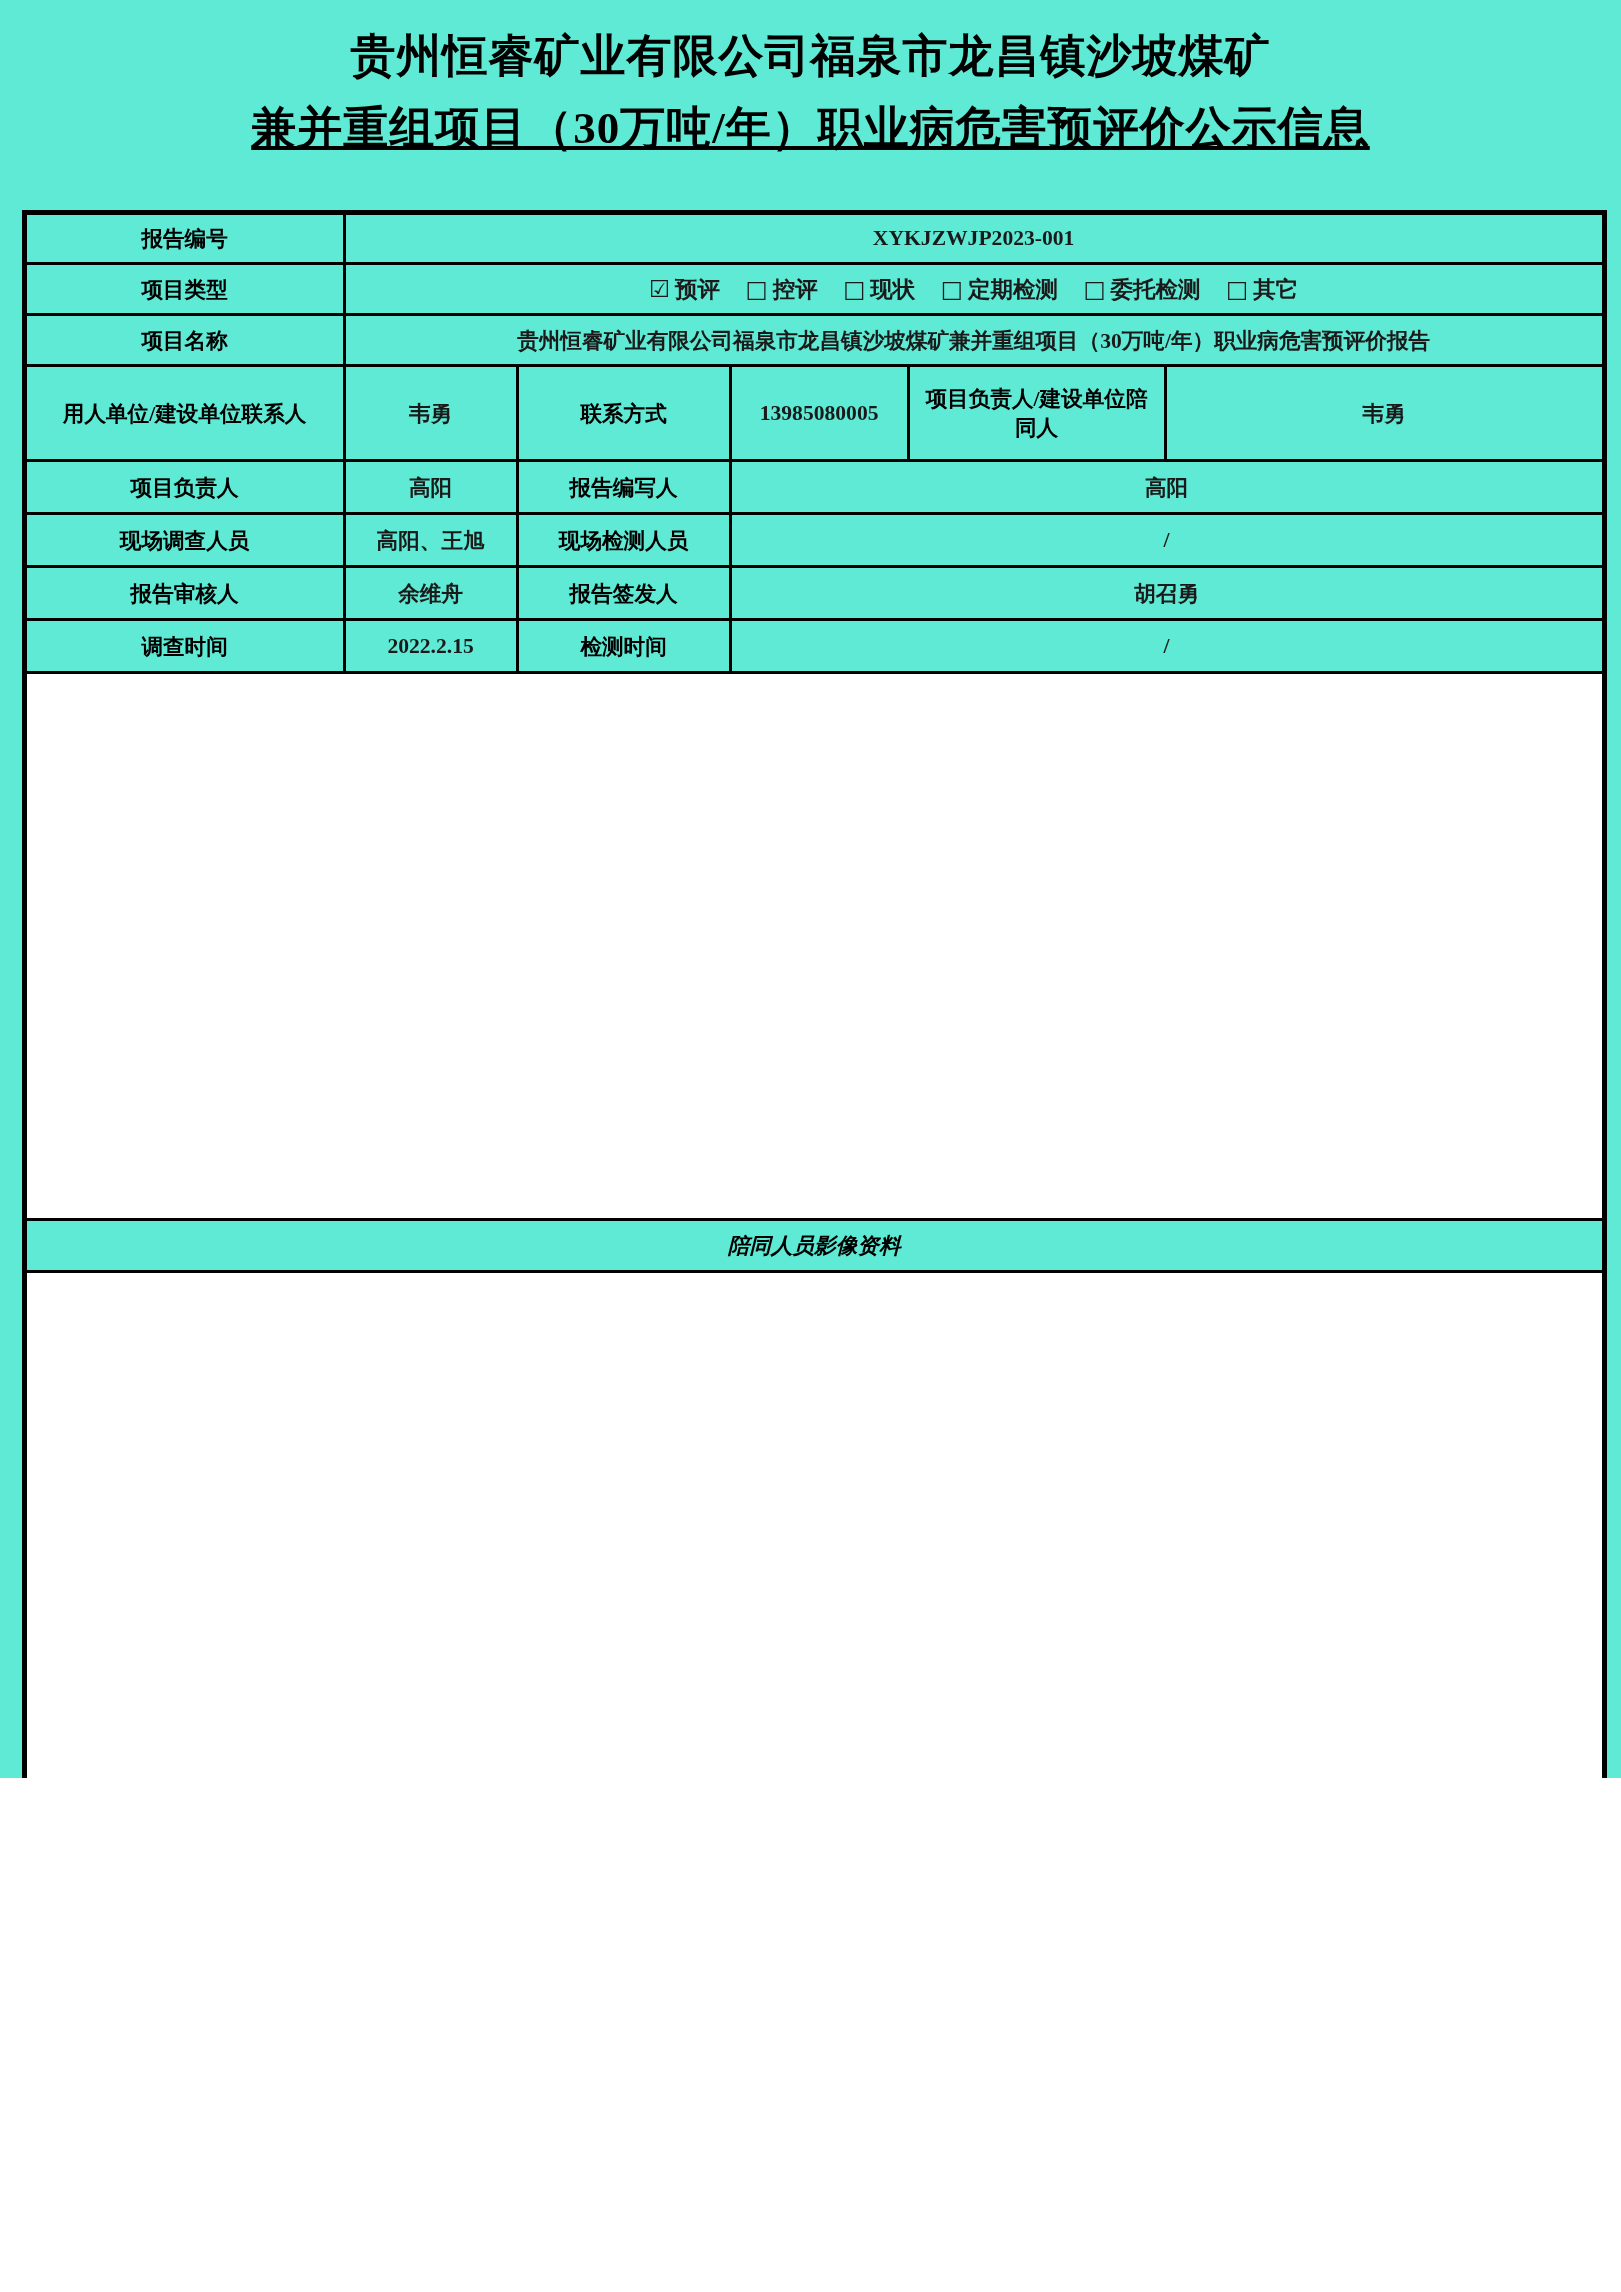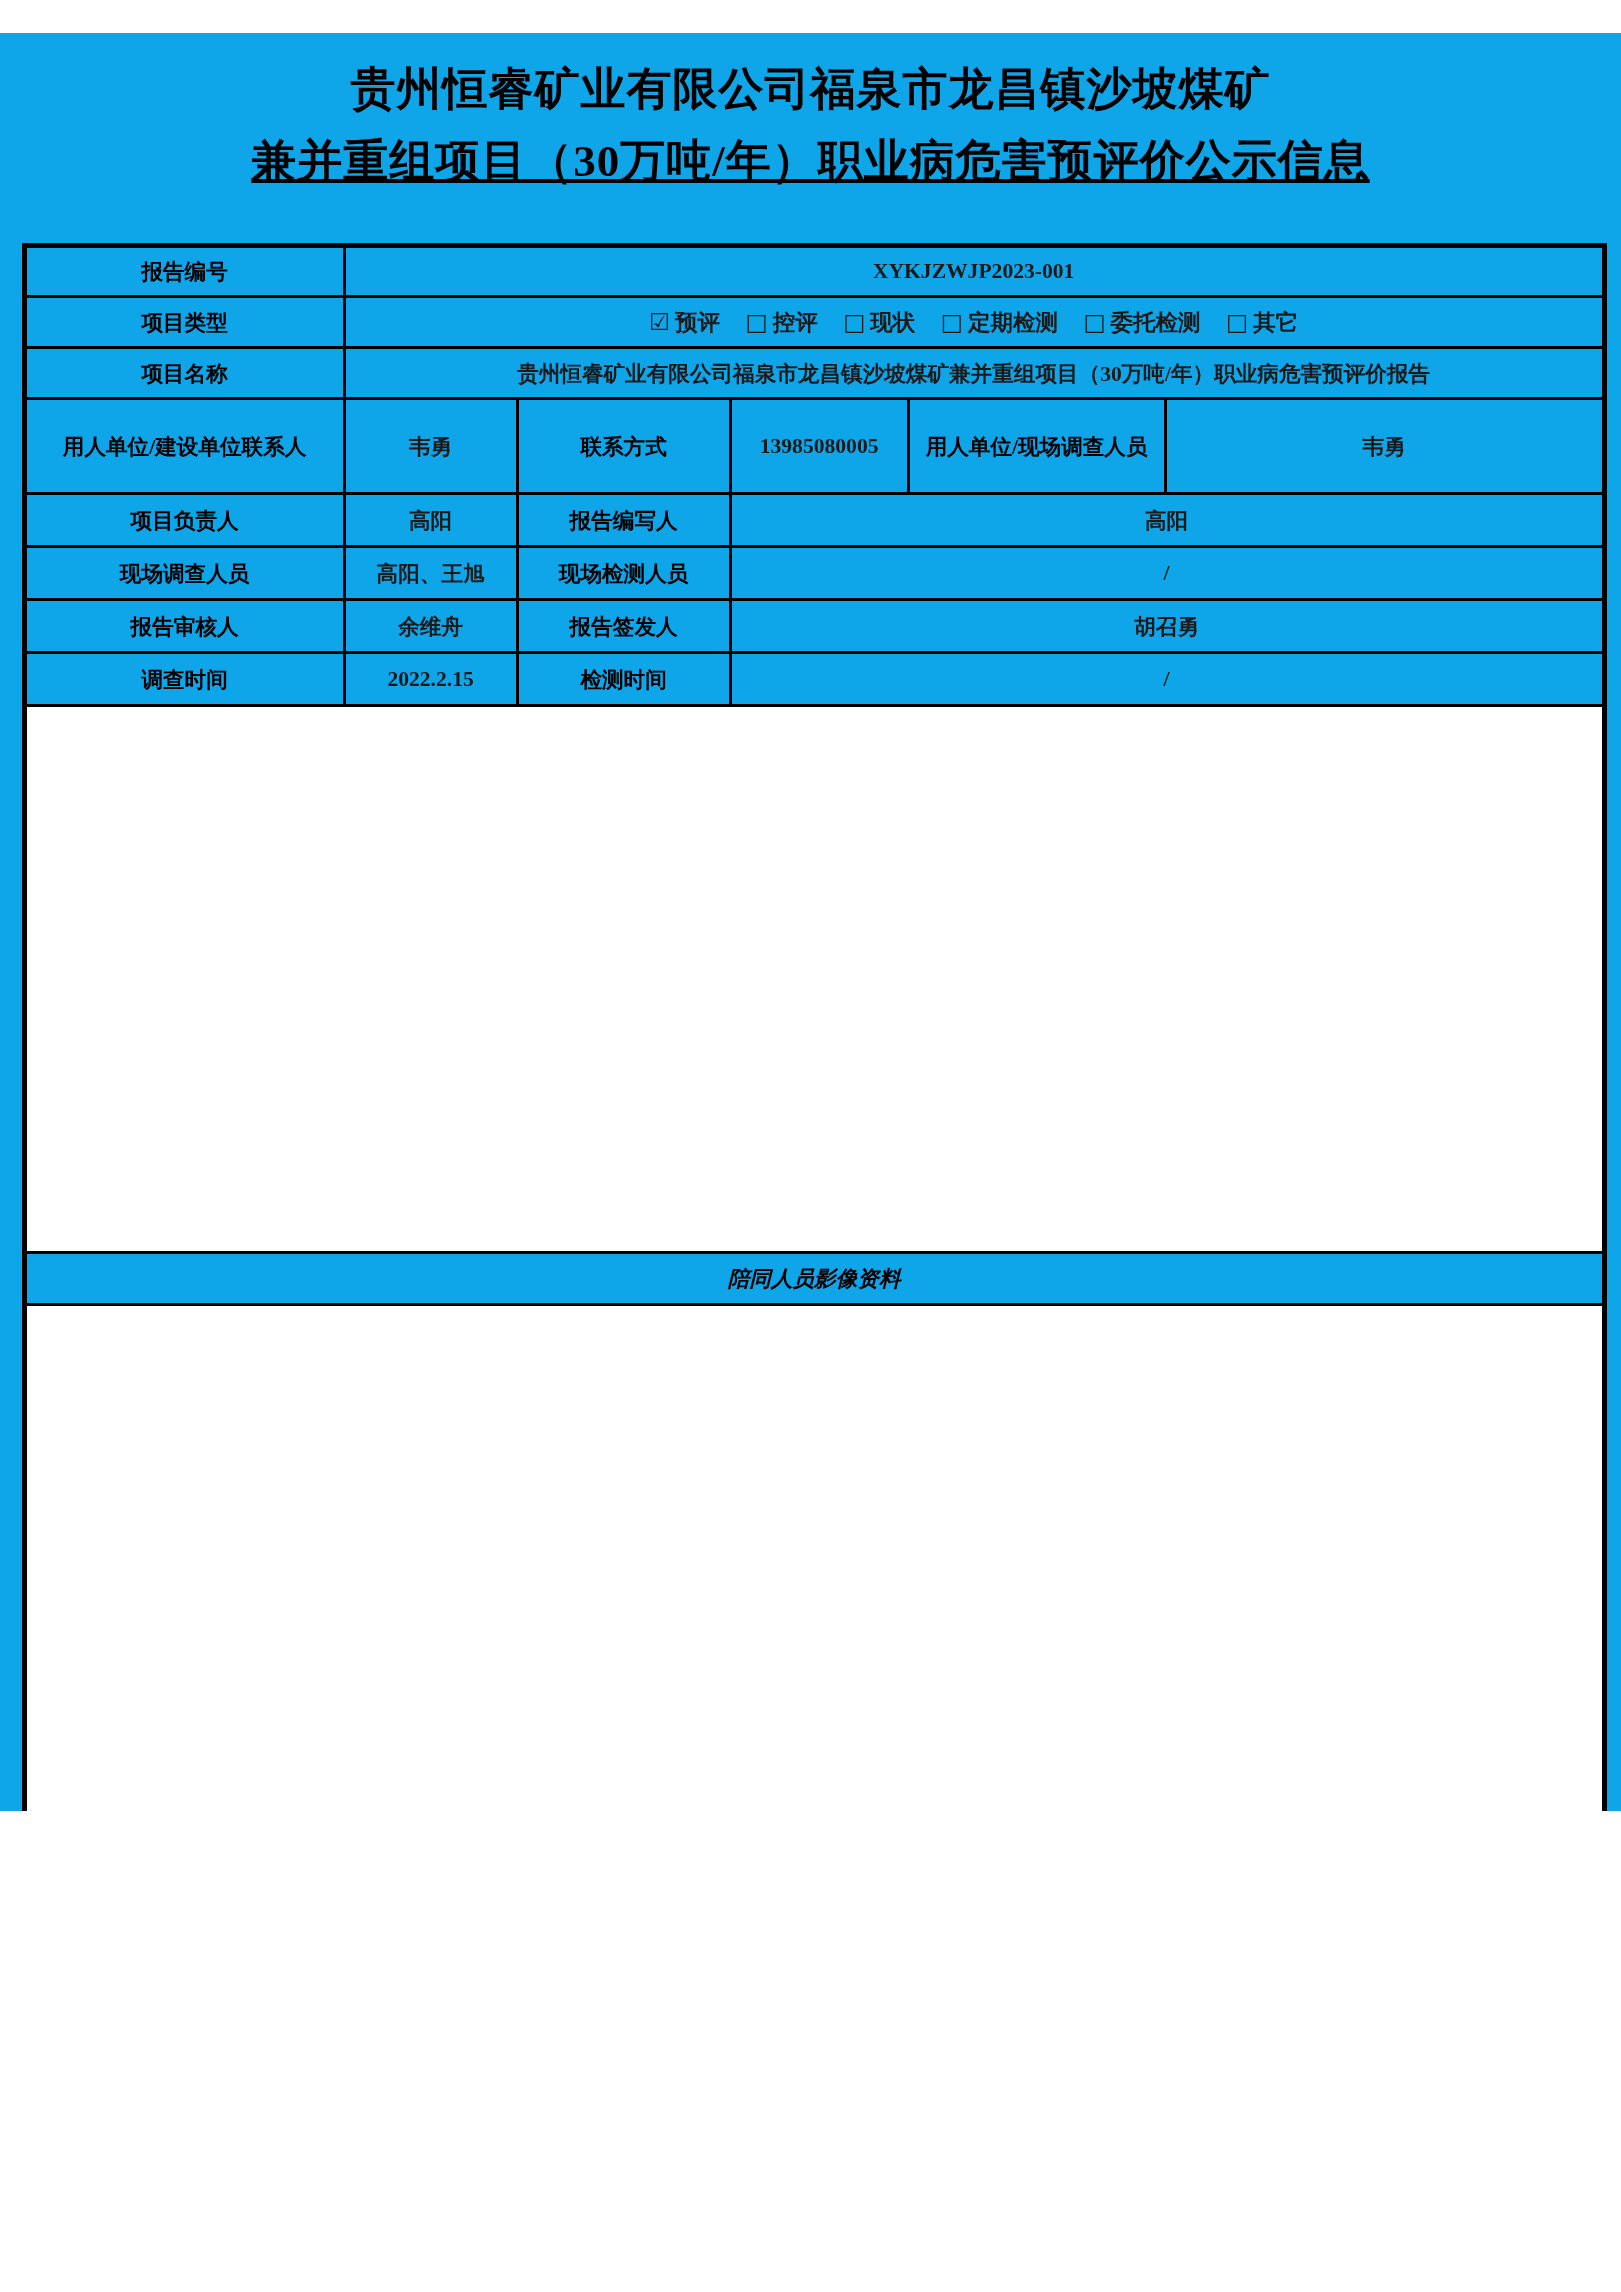--- a/index.html
+++ b/index.html
@@ -8,23 +8,22 @@
     padding: 0;
     background: #ffffff;
     width: 1621px;
     height: 2293px;
     font-family: "Liberation Serif", "DejaVu Serif", serif;
     color: #000;
   }
   .page {
     width: 1621px;
     height: 1778px;
-    background: #0ea5e9;
+    background: #5eead4;
     overflow: hidden;
-    margin-top: 33px;
   }
   .doc-title {
     text-align: center;
     font-weight: bold;
     font-size: 45px;
     line-height: 61px;
     letter-spacing: 1px;
   }
   .doc-title.first { margin-top: 25.5px; }
   .doc-title.second { margin-top: 11.8px; text-decoration: underline; }
@@ -133,21 +132,21 @@
       <td class="lbl">项目名称</td>
       <td class="val" colspan="5">贵州恒睿矿业有限公司福泉市龙昌镇沙坡煤矿兼并重组项目（30万吨/年）职业病危害预评价报告</td>
     </tr>
 
 
     <tr class="h-tall">
       <td class="lbl">用人单位/建设单位联系人</td>
       <td class="val">韦勇</td>
       <td class="lbl">联系方式</td>
       <td class="val">13985080005</td>
-      <td class="lbl">用人单位/现场调查人员</td>
+      <td class="lbl">项目负责人/建设单位陪同人</td>
       <td class="val">韦勇</td>
     </tr>
 
     <tr class="h-mid">
       <td class="lbl">项目负责人</td>
       <td class="val">高阳</td>
       <td class="lbl">报告编写人</td>
       <td class="val" colspan="3">高阳</td>
     </tr>
 

